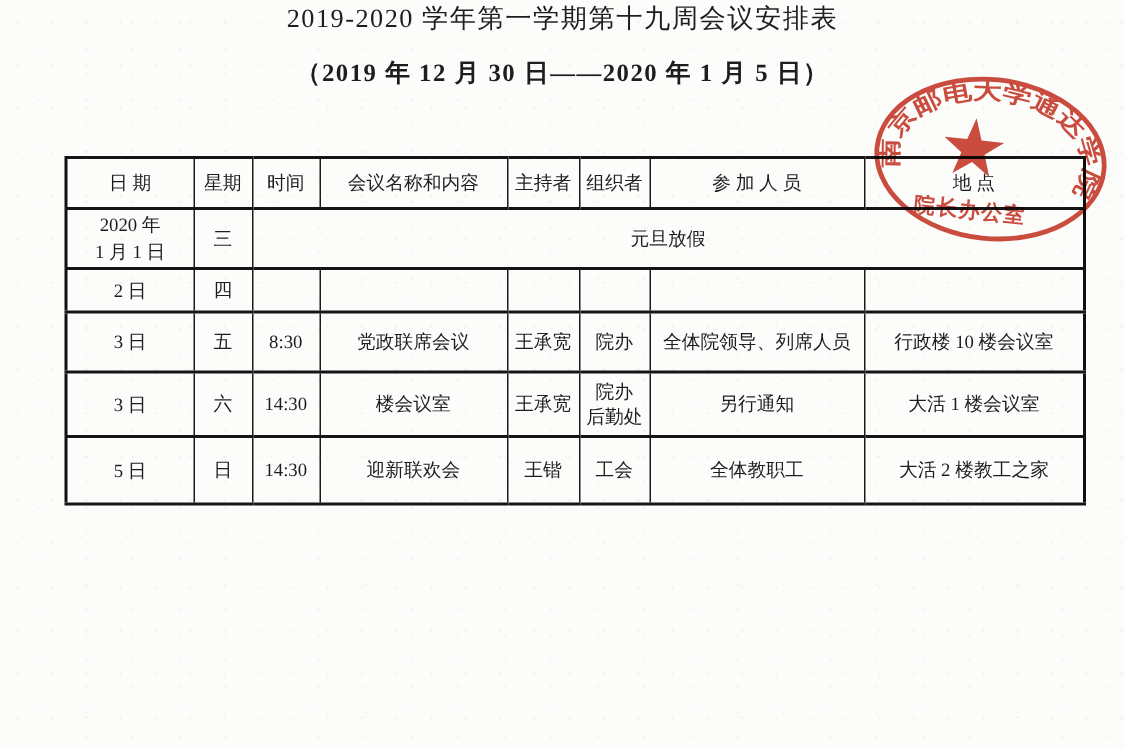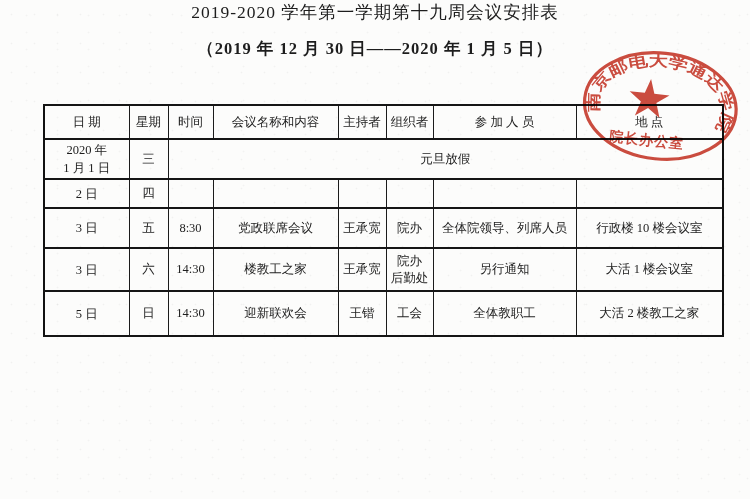--- a/index.html
+++ b/index.html
@@ -116,21 +116,21 @@
       <td>党政联席会议</td>
       <td>王承宽</td>
       <td>院办</td>
       <td>全体院领导、列席人员</td>
       <td>行政楼 10 楼会议室</td>
     </tr>
     <tr style="height:43px">
       <td class="c-date">3 日</td>
       <td>六</td>
       <td>14:30</td>
-      <td>楼教工之家</td>
+      <td>楼会议室</td>
       <td>王承宽</td>
       <td>院办
 后勤处</td>
       <td>另行通知</td>
       <td>大活 1 楼会议室</td>
     </tr>
     <tr style="height:45px">
       <td class="c-date">5 日</td>
       <td>日</td>
       <td>14:30</td>

